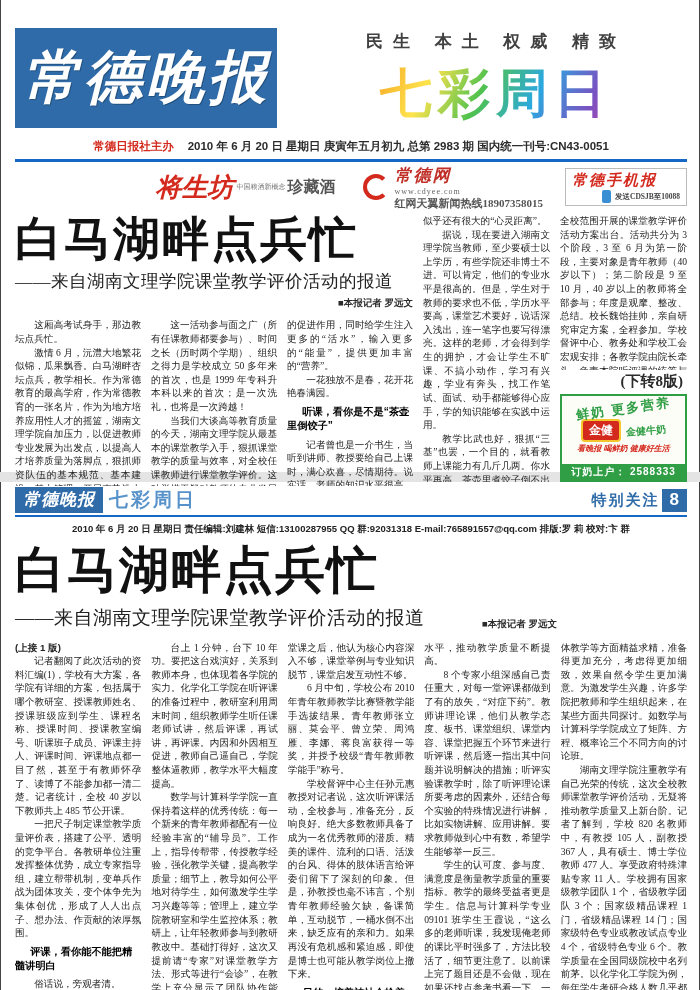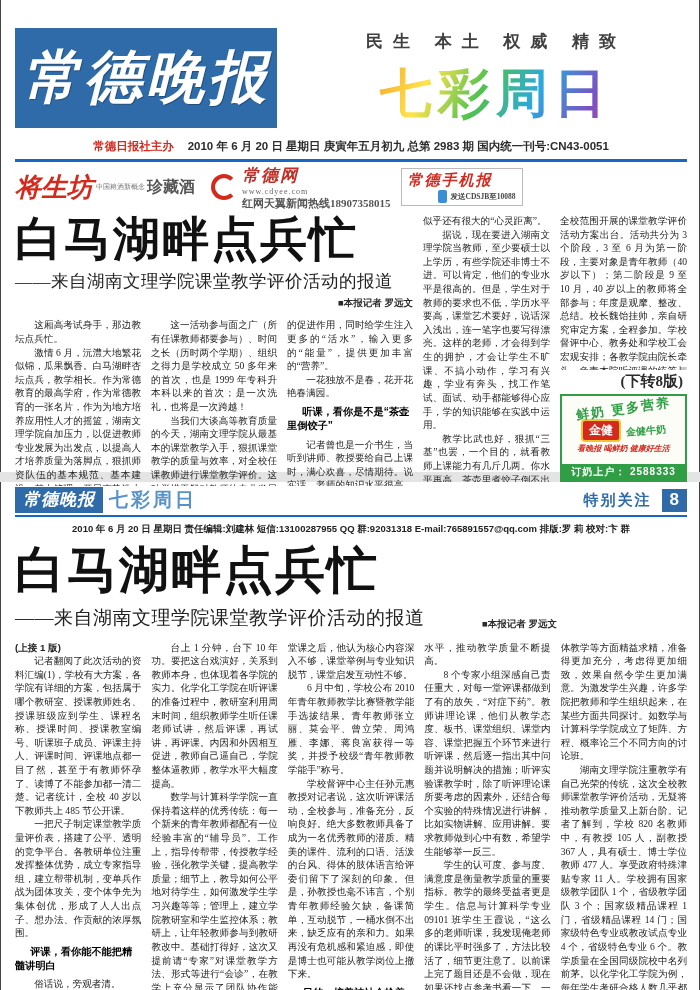--- a/index.html
+++ b/index.html
@@ -20,21 +20,21 @@
     font-size:17px; letter-spacing:10px; text-align:center; }
   .rainbow { margin-top:6px; text-align:center; font-family:"Liberation Sans", sans-serif;
     font-weight:900; font-size:52px; letter-spacing:6px;
     background:linear-gradient(115deg,#e8402a,#f5a623 18%,#ffe34d 32%,#51c24e 46%,#2aa8e0 60%,#7b51c2 74%,#e8408f 88%,#e8402a);
     -webkit-background-clip:text; background-clip:text; color:transparent; }
   .dateline1 { margin-top:10px; text-align:center; font-size:11.5px; font-weight:bold;
     font-family:"Liberation Sans", sans-serif; }
   .dateline1 .pub { color:#d42a1e; margin-right:14px; }
   .blue-rule { height:3px; background:#1668c7; margin-top:5px; }
 
-  .ad-strip { display:flex; gap:10px; margin-top:6px; height:38px; }
+  .ad-strip { display:flex; justify-content:flex-end; gap:22px; margin-top:6px; height:38px; }
   .ad { display:flex; align-items:center; }
   .ad1 .big { color:#d42a1e; font-family:"DejaVu Serif", serif; font-style:italic; font-weight:bold; font-size:26px; }
   .ad1 .note { font-size:7px; color:#777; margin-left:3px; line-height:1.2; }
   .ad1 .sub { font-size:16px; color:#555; font-weight:bold; margin-left:2px; }
   .ad2 { margin-left:6px; }
   .cdyee-logo { width:26px; height:26px; border:4px solid #d42a1e; border-radius:50%;
     border-right-color:transparent; margin-right:5px; }
   .ad2 .txt .cn { color:#c03028; font-family:"DejaVu Serif", serif; font-style:italic; font-weight:bold; font-size:17px; letter-spacing:2px;}
   .ad2 .txt .url { font-size:8px; color:#666; letter-spacing:1px; }
   .ad2 .txt .hotline { font-size:11px; color:#555; font-weight:bold; }
@@ -81,21 +81,21 @@
 
   
   .page8 { height:508px; padding:5px 12px 0 14px; }
   .p8-head { display:flex; align-items:center; }
   .p8-brand { background:#2e6ba8; color:#fff; font-family:"DejaVu Serif", serif; font-weight:bold;
     font-style:italic; font-size:17px; padding:1px 8px 2px 8px; letter-spacing:1px; }
   .p8-weekly { color:#3a7fc1; font-family:"Liberation Sans", sans-serif; font-size:19px;
     letter-spacing:3px; margin-left:6px; font-weight:bold; opacity:.85; }
   .p8-spacer { flex:1; }
   .p8-section { color:#2e6ba8; font-family:"Liberation Sans", sans-serif; font-weight:bold;
-    font-size:15px; letter-spacing:2px; margin-right:10px; }
+    font-size:15px; letter-spacing:2px; margin-right:2px; }
   .p8-pageno { background:#2e6ba8; color:#fff; font-family:"Liberation Sans", sans-serif;
     font-weight:bold; font-size:17px; padding:1px 8px 2px 8px; }
   .p8-rule { height:2px; background:#1668c7; margin-top:2px; }
   .dateline8 { text-align:center; font-size:9.5px; font-weight:bold; margin-top:6px;
     font-family:"Liberation Sans", sans-serif; color:#222; }
   .hl8 { margin-top:8px; }
   .hl8 .hl-title { font-size:50px; }
   .hl8-subrow { display:flex; align-items:flex-end; margin-top:8px; padding-right:130px; }
   .hl8 .hl-sub { font-size:19px; flex:1; margin-top:0; }
   .hl8 .hl-byline { margin-top:0; white-space:nowrap; }

